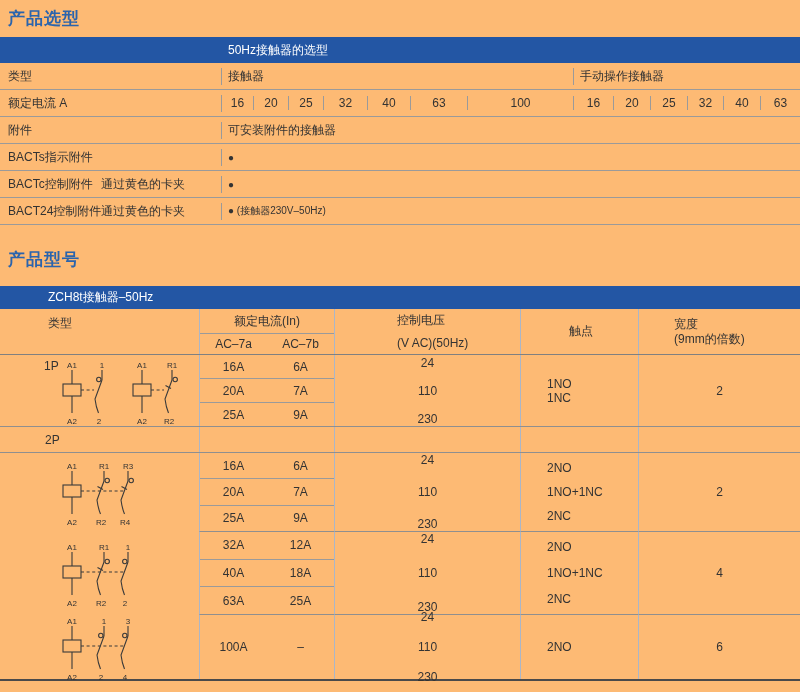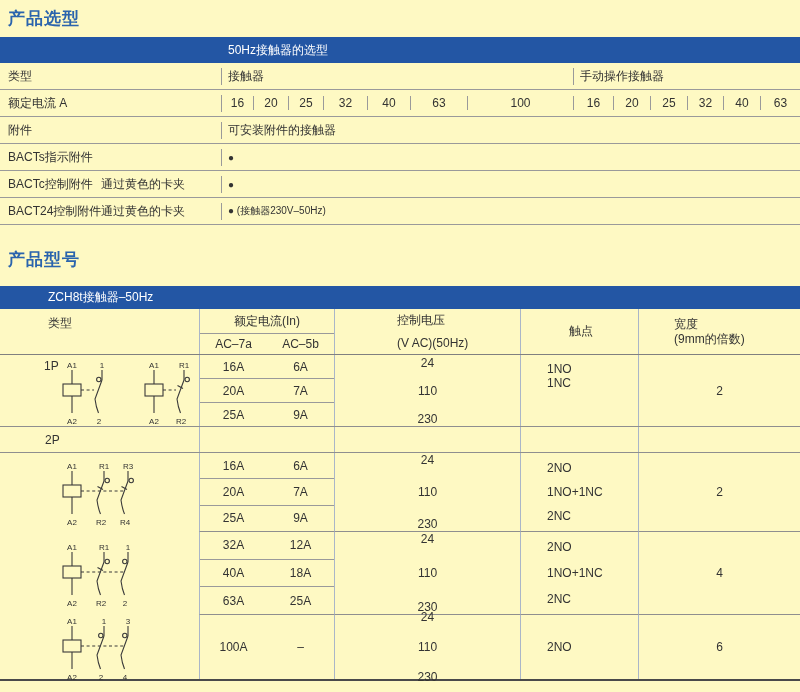--- a/index.html
+++ b/index.html
@@ -1,18 +1,18 @@
 <!DOCTYPE html>
 <html><head>
 <meta charset="utf-8">
 <style>
   * { margin:0; padding:0; box-sizing:border-box; }
   html,body { background:#fff; }
   body { font-family:"Liberation Sans", sans-serif; color:#333; }
-  .page { position:relative; width:800px; height:692px; background:#fef9c3; overflow:hidden; }
+  .page { position:relative; width:800px; height:692px; background:#fdba74; overflow:hidden; }
 
   .sec-title { font-size:17px; font-weight:bold; color:#2a64ad; padding:7px 0 0 8px; letter-spacing:1px; }
 
   
   .t1 { width:800px; margin-top:7px; font-size:12px; }
   .t1 .row { display:flex; width:800px; border-bottom:1px solid #9a9a9a; align-items:center; }
   .t1 .band { height:26px; background:#2356a4; border-bottom:none; color:#fff; }
   .t1 .c0 { width:222px; border-right:1px solid #9a9a9a; padding:0 0 0 8px; display:flex; align-items:center; position:relative; }
   .t1 .band .c0 { border-right:1px solid #fff; }
   .t1 .cval { padding-left:6px; display:flex; align-items:center; }
@@ -61,27 +61,27 @@
 
   .volt-col { display:flex; flex-direction:column; justify-content:center; align-items:center; }
   .volt-col div { line-height:20px; text-align:center; }
   .g2 .volt-col div { line-height:24px; }
   .g3 .volt-col div { line-height:26px; }
   .g4 .volt-col div { line-height:22px; }
 
   .cont-col { display:flex; flex-direction:column; justify-content:center; padding-left:26px; }
   .cont-col div { line-height:24px; }
   .g3 .cont-col div { line-height:26px; }
-  .g1 .cont-col { justify-content:flex-start; padding-top:7px; padding-bottom:7px; }
+  .g1 .cont-col { justify-content:center; padding-top:7px; padding-bottom:7px; }
   .g1 .cont-col div { line-height:14px; }
 
   .wid-col { display:flex; align-items:center; justify-content:center; }
 
   .tlabel { position:absolute; left:44px; top:4px; }
-  .diag-wrap { position:absolute; top:3px; left:60px; display:flex; gap:20px; }
+  .diag-wrap { position:absolute; top:3px; left:60px; display:flex; gap:8px; }
   .g1 .diag-wrap { left:60px; }
   svg.diag { display:block; }
   svg.diag path, svg.diag line, svg.diag rect, svg.diag circle { stroke:#3a3a3a; stroke-width:1.1; fill:none; }
   svg.diag .dash { stroke-dasharray:3 2.6; }
   svg.diag text { font-size:8px; fill:#333; font-family:"Liberation Sans", sans-serif; }
 </style>
 </head>
 <body>
 
 <div class="page">
@@ -147,21 +147,21 @@
     <div class="band">
       <span>ZCH8t接触器–50Hz</span>
     </div>
 
     <div class="vrow t2-head">
       <div class="cdiag">类型</div>
       <div class="cell ccur">
         <div class="top">额定电流(In)</div>
         <div class="bot">
           <span>AC–7a</span>
-          <span>AC–5b</span>
+          <span>AC–7b</span>
         </div>
       </div>
       <div class="cell cvolt">
         <div>控制电压</div>
         <div>(V AC)(50Hz)</div>
       </div>
       <div class="cell ccont">触点</div>
       <div class="cell cwid">
         <div>宽度</div>
         <div>(9mm的倍数)</div>

